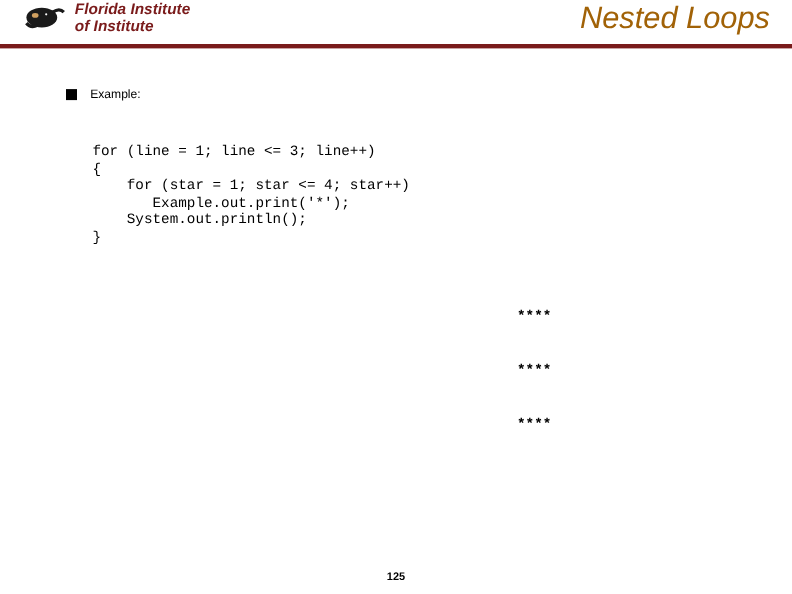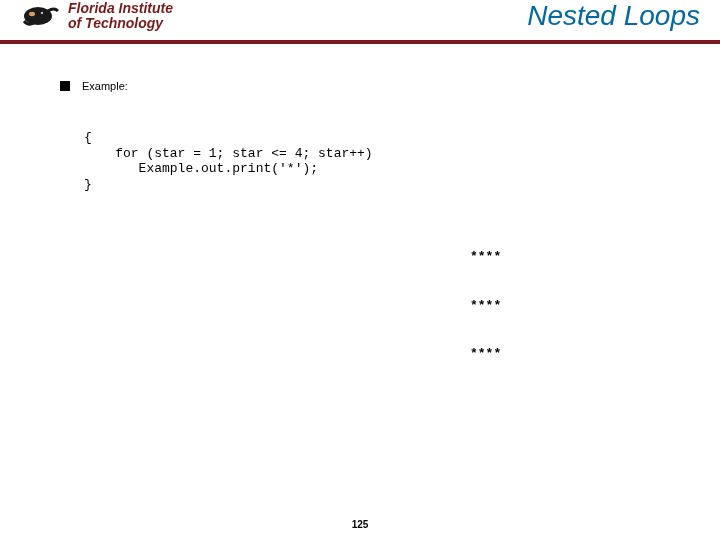--- a/index.html
+++ b/index.html
@@ -31,21 +31,21 @@
     font-style: italic;
     font-weight: bold;
     font-size: 14px;
     color: #7a1b1b;
     line-height: 1.05;
   }
   .title {
     font-family: Arial, Helvetica, sans-serif;
     font-style: italic;
     font-size: 28px;
-    color: #0369a1;
+    color: #a16207;
   }
   .rule {
     height: 4px;
     background: #7a1b1b;
     margin: 0;
     border: none;
   }
   .content {
     padding: 36px 40px 0 60px;
   }
@@ -108,39 +108,41 @@
       <svg viewBox="0 0 42 30" width="42" height="30">
         <ellipse cx="18" cy="15" rx="14" ry="9" fill="#1a1a1a"></ellipse>
         <ellipse cx="12" cy="13" rx="3" ry="2.2" fill="#d0a060"></ellipse>
         <path d="M 4 20 Q 8 25 14 22" stroke="#1a1a1a" stroke-width="3" fill="none"></path>
         <path d="M 28 10 Q 34 6 38 10" stroke="#1a1a1a" stroke-width="3" fill="none"></path>
         <ellipse cx="22" cy="12" rx="1" ry="1" fill="#fff"></ellipse>
       </svg>
     </div>
     <div class="logo-text">
       <div>Florida Institute</div>
-      <div>of Technology</div>
+      <div>of Institute</div>
     </div>
   </div>
   <div class="title">Nested Loops</div>
 </div>
 
 <hr class="rule">
 
 <div class="content">
   <div class="bullet-row">
     <div class="bullet-square"></div>
     <div class="bullet-text">Example:</div>
   </div>
 
   <div class="code-area">
     <div class="gap"></div>
+    <div class="code-line">for (line = 1; line &lt;= 3; line++)</div>
     <div class="code-line">{</div>
     <div class="code-line">    for (star = 1; star &lt;= 4; star++)</div>
     <div class="code-line">       Example.out.print('*');</div>
+    <div class="code-line">    System.out.println();</div>
     <div class="code-line">}</div>
   </div>
 
   <div class="output">
     <div>****</div>
     <div>****</div>
     <div>****</div>
   </div>
 </div>
 

